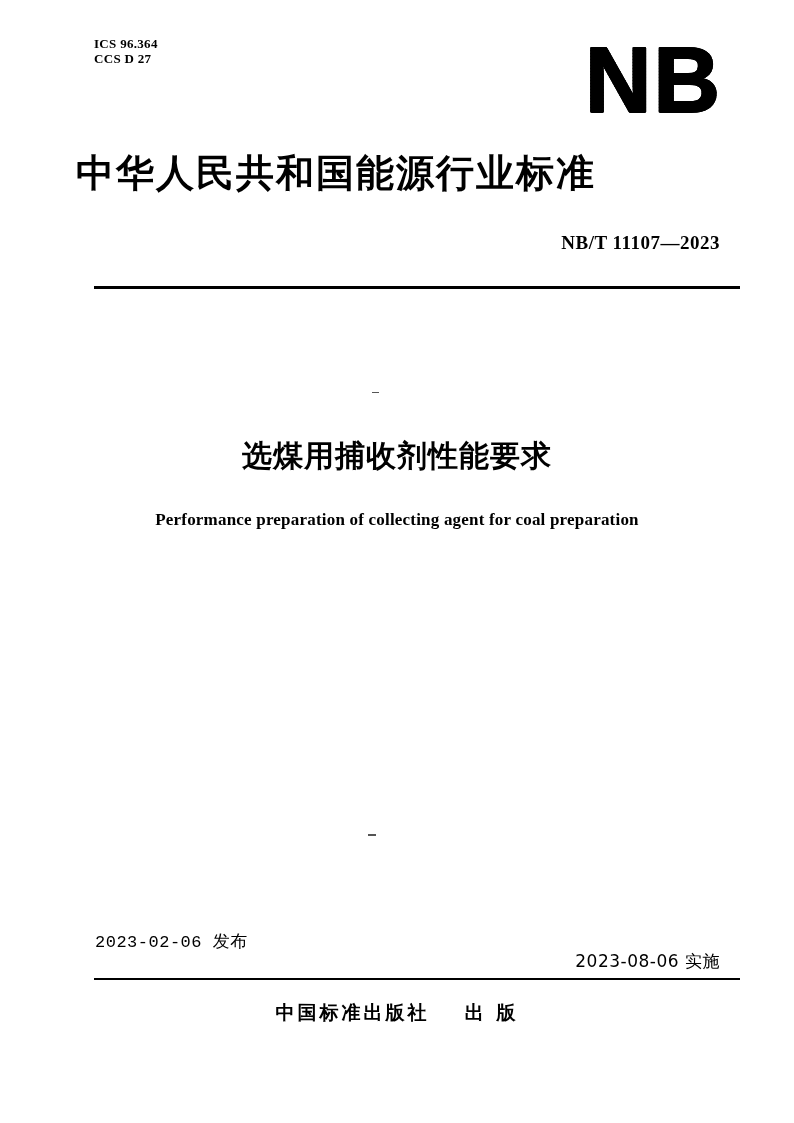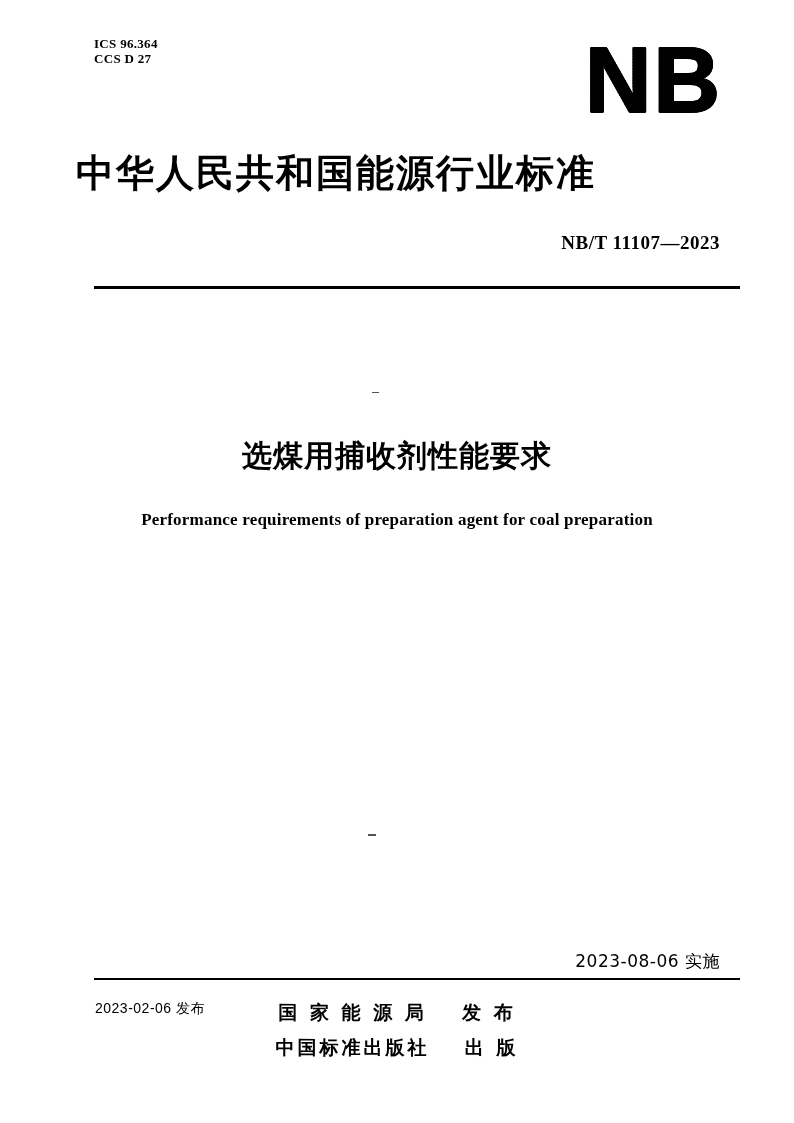--- a/index.html
+++ b/index.html
@@ -136,23 +136,23 @@
     position: absolute;
     background: #555;
   }
   .tick-a { left: 372px; top: 392px; width: 7px; height: 1px; }
   .tick-b { left: 368px; top: 834px; width: 8px; height: 2px; }
 
   
   .date-left {
     position: absolute;
     left: 95px;
-    top: 1000px;
-    font-family: Liberation Sans, sans-serif;
-    font-size: 14px;
+    top: 930px;
+    font-family: Liberation Mono, monospace;
+    font-size: 17px;
     letter-spacing: 0.5px;
   }
   .date-right {
     position: absolute;
     right: 74px;
     top: 950px;
     font-family: "DejaVu Sans", sans-serif;
     font-size: 17px;
     letter-spacing: 0.5px;
   }
@@ -190,35 +190,30 @@
 
   <div class="main-title">中华人民共和国能源行业标准</div>
 
   <div class="std-number">NB/T 11107—2023</div>
 
   <div class="rule-top"></div>
 
   <div class="tick tick-a"></div>
 
   <div class="subject-cn">选煤用捕收剂性能要求</div>
-  <div class="subject-en">Performance requirements of preparation agent for coal preparation</div>
+  <div class="subject-en">Performance preparation of collecting agent for coal preparation</div>
 
   <div class="tick tick-b"></div>
 
   <div class="date-left">2023-02-06 发布</div>
   <div class="date-right">2023-08-06 实施</div>
 
   <div class="rule-bottom"></div>
 
   <div class="publisher">
-    <div class="line">
-      <span>国 家 能 源 局</span>
-      <span class="gap"></span>
-      <span>发 布</span>
-    </div>
     <div class="line">
       <span>中国标准出版社</span>
       <span class="gap"></span>
       <span>出 版</span>
     </div>
   </div>
 
 </div>
 
 </body></html>

